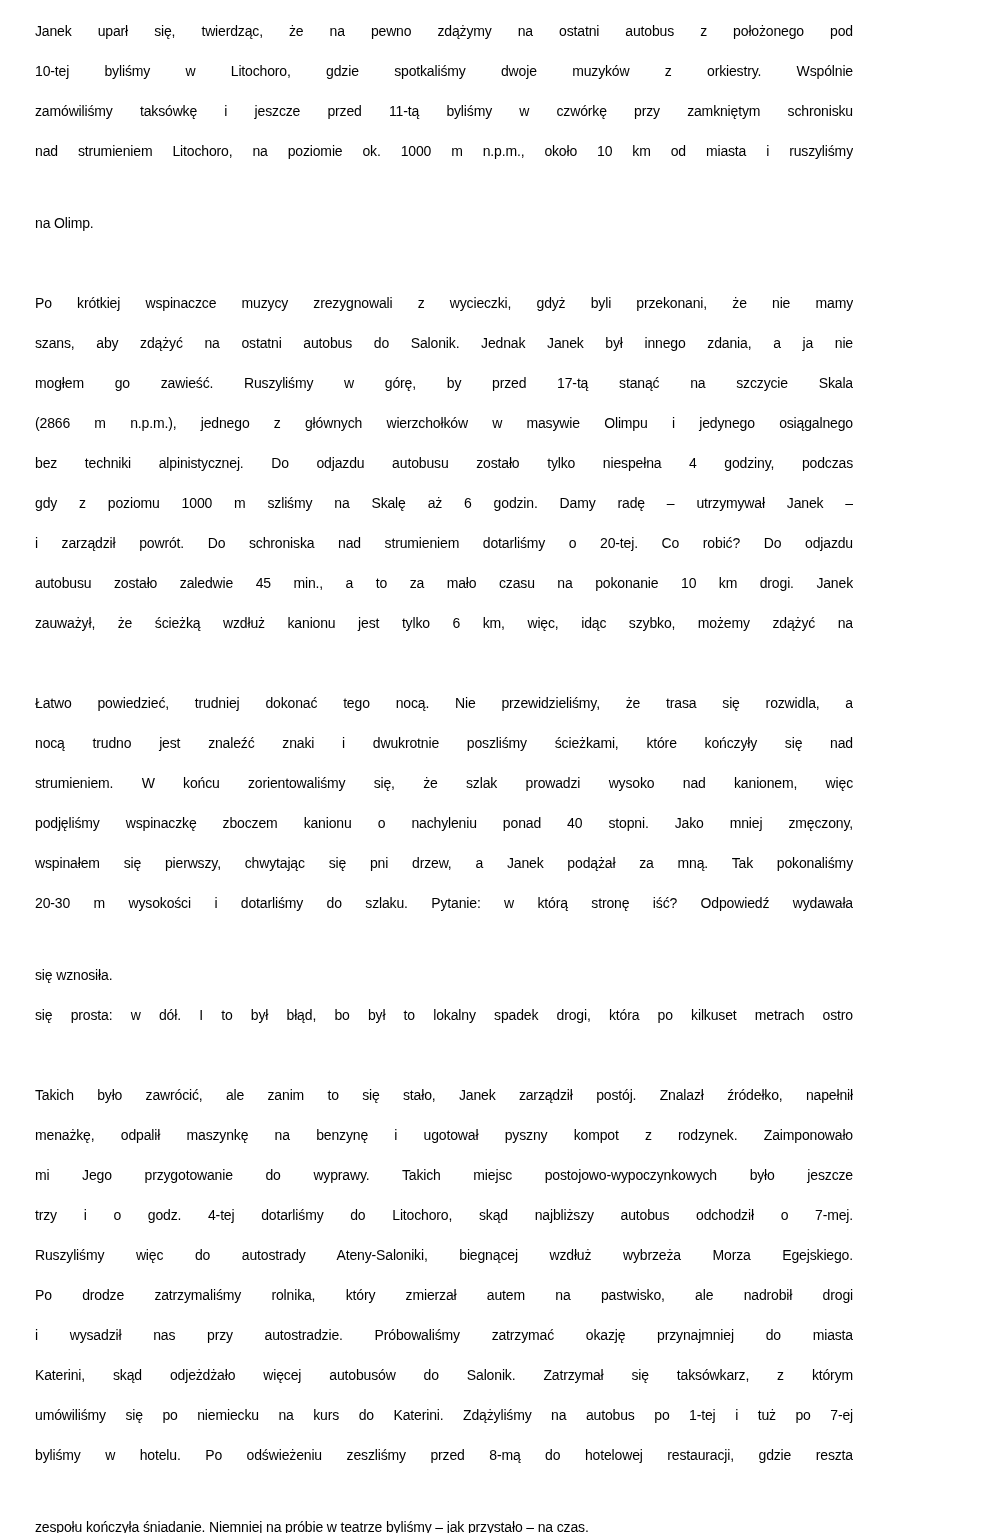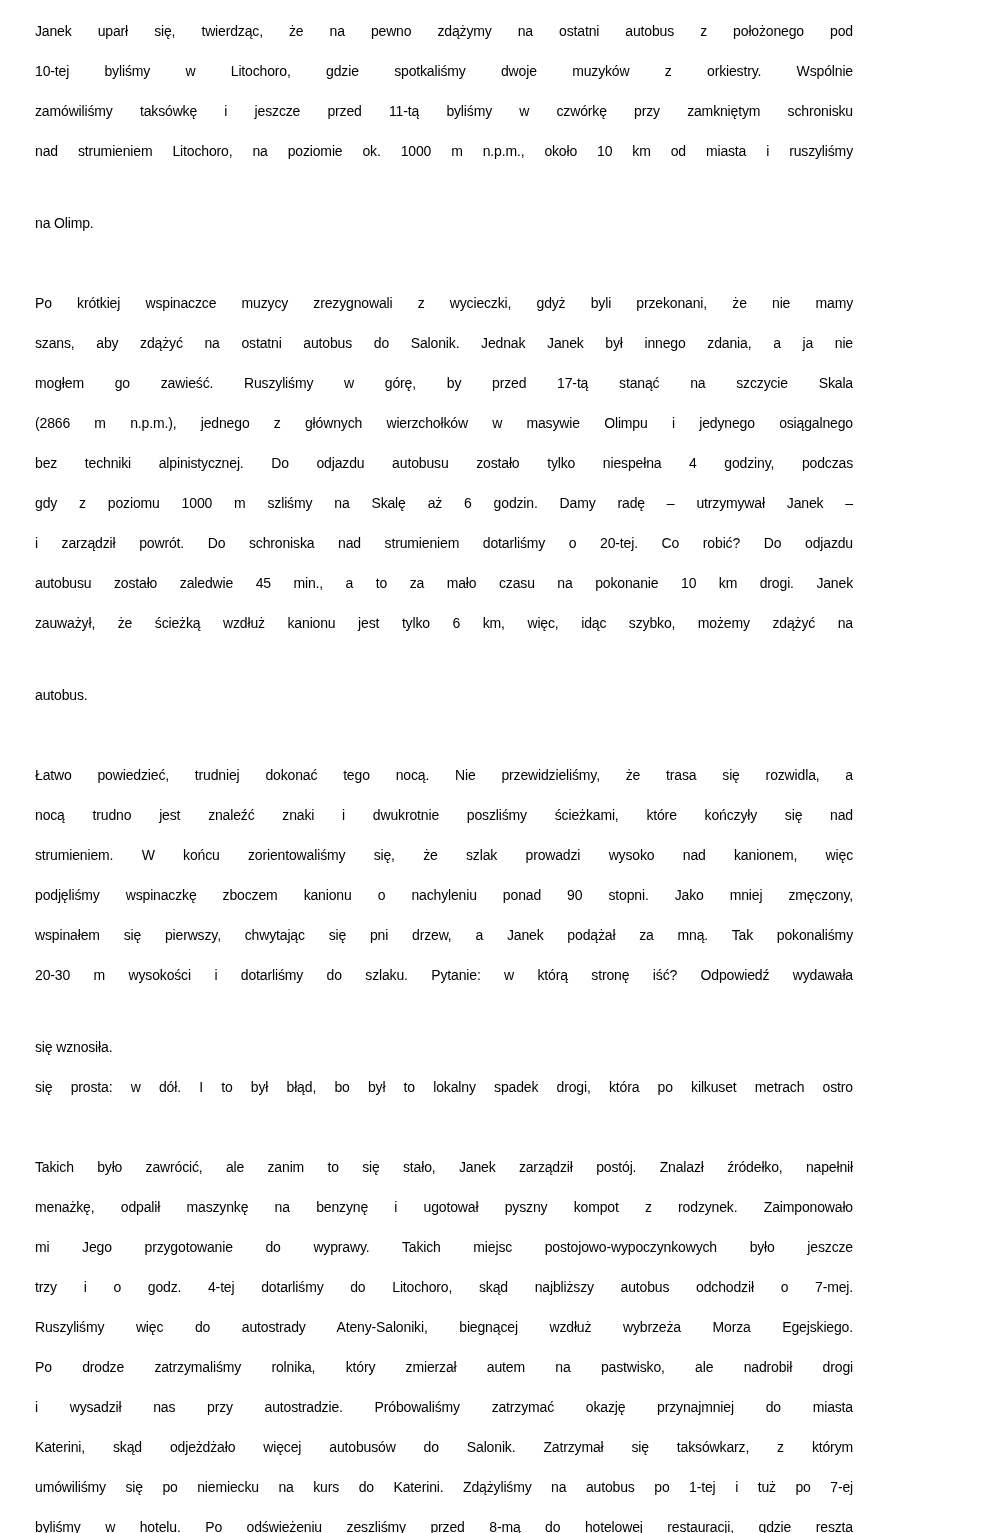--- a/index.html
+++ b/index.html
@@ -55,28 +55,27 @@
   <div class="paragraph">
     <div class="line">Po krótkiej wspinaczce muzycy zrezygnowali z wycieczki, gdyż byli przekonani, że nie mamy</div>
     <div class="line">szans, aby zdążyć na ostatni autobus do Salonik. Jednak Janek był innego zdania, a ja nie</div>
     <div class="line">mogłem go zawieść. Ruszyliśmy w górę, by przed 17-tą stanąć na szczycie Skala</div>
     <div class="line">(2866 m n.p.m.), jednego z głównych wierzchołków w masywie Olimpu i jedynego osiągalnego</div>
     <div class="line">bez techniki alpinistycznej. Do odjazdu autobusu zostało tylko niespełna 4 godziny, podczas</div>
     <div class="line">gdy z poziomu 1000 m szliśmy na Skalę aż 6 godzin. Damy radę – utrzymywał Janek –</div>
     <div class="line">i zarządził powrót. Do schroniska nad strumieniem dotarliśmy o 20-tej. Co robić? Do odjazdu</div>
     <div class="line">autobusu zostało zaledwie 45 min., a to za mało czasu na pokonanie 10 km drogi. Janek</div>
     <div class="line">zauważył, że ścieżką wzdłuż kanionu jest tylko 6 km, więc, idąc szybko, możemy zdążyć na</div>
-    <div class="line last-line">autobus.</div>
   </div>
 
   <div class="paragraph">
     <div class="line">Łatwo powiedzieć, trudniej dokonać tego nocą. Nie przewidzieliśmy, że trasa się rozwidla, a</div>
     <div class="line">nocą trudno jest znaleźć znaki i dwukrotnie poszliśmy ścieżkami, które kończyły się nad</div>
     <div class="line">strumieniem. W końcu zorientowaliśmy się, że szlak prowadzi wysoko nad kanionem, więc</div>
-    <div class="line">podjęliśmy wspinaczkę zboczem kanionu o nachyleniu ponad 90 stopni. Jako mniej zmęczony,</div>
+    <div class="line">podjęliśmy wspinaczkę zboczem kanionu o nachyleniu ponad 40 stopni. Jako mniej zmęczony,</div>
     <div class="line">wspinałem się pierwszy, chwytając się pni drzew, a Janek podążał za mną. Tak pokonaliśmy</div>
     <div class="line">20-30 m wysokości i dotarliśmy do szlaku. Pytanie: w którą stronę iść? Odpowiedź wydawała</div>
     <div class="line last-line">się wznosiła.</div>
     <div class="line">się prosta: w dół. I to był błąd, bo był to lokalny spadek drogi, która po kilkuset metrach ostro</div>
   </div>
 
   <div class="paragraph">
     <div class="line">Takich było zawrócić, ale zanim to się stało, Janek zarządził postój. Znalazł źródełko, napełnił</div>
     <div class="line">menażkę, odpalił maszynkę na benzynę i ugotował pyszny kompot z rodzynek. Zaimponowało</div>
     <div class="line">mi Jego przygotowanie do wyprawy. Takich miejsc postojowo-wypoczynkowych było jeszcze</div>

